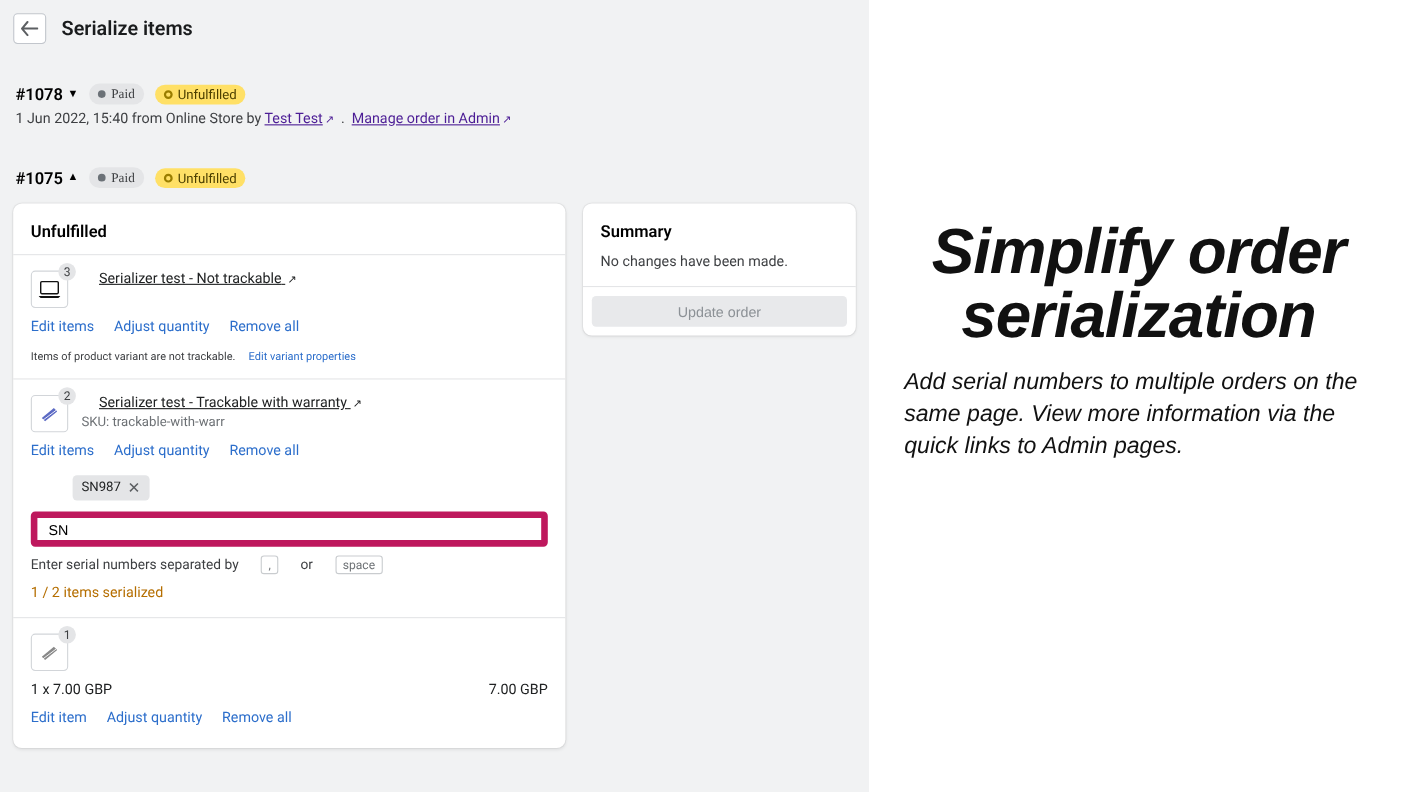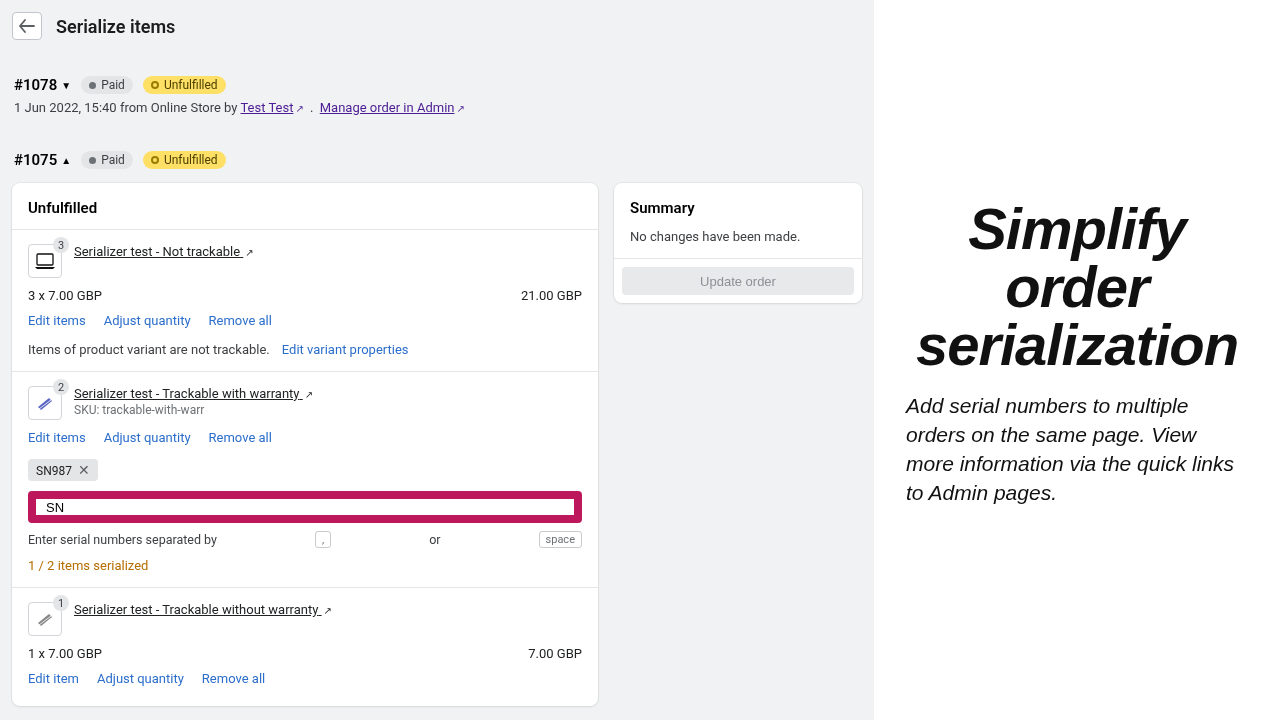--- a/index.html
+++ b/index.html
@@ -1,29 +1,29 @@
 <!DOCTYPE html>
 <html><head>
 <meta charset="utf-8">
 <style>
   * { box-sizing: border-box; margin: 0; padding: 0; }
   body { font-family: -apple-system, BlinkMacSystemFont, "Segoe UI", Roboto, Helvetica, Arial, sans-serif; background: #fff; width: 1280px; height: 720px; overflow: hidden; display: flex; }
-  .left-pane { width: 874px; height: 720px; background: #f1f2f3; padding: 12px; overflow: hidden; }
+  .left-pane { width: 790px; height: 720px; background: #f1f2f3; padding: 12px; overflow: hidden; }
   .right-pane { flex: 1; background: #fff; padding: 40px 32px; font-style: italic; }
 
   .header { display: flex; align-items: center; gap: 14px; margin-bottom: 16px; }
   .back-btn { width: 30px; height: 28px; border: 1px solid #c2c6cc; border-radius: 4px; background: #fff; display: flex; align-items: center; justify-content: center; cursor: pointer; }
   .page-title { font-size: 18px; font-weight: 600; color: #1a1c1d; }
 
   .order-block { margin: 0 2px 10px 2px; }
   .order-head { display: flex; align-items: center; gap: 10px; margin-top: 36px; }
   .order-num { font-weight: 600; font-size: 15px; display: inline-flex; align-items: center; gap: 4px; cursor: pointer; }
   .caret { font-size: 10px; }
   .badge { display: inline-flex; align-items: center; gap: 5px; font-size: 12px; padding: 2px 8px; border-radius: 10px; }
-  .badge-gray { background: #e4e5e7; color: #3d3f42; }
+  .badge-gray { background: #e4e5e7; color: #3d3f42; font-family: Liberation Serif, serif; }
   .badge-yellow { background: #ffe066; color: #4d4000; }
   .dot { width: 7px; height: 7px; border-radius: 50%; background: #6b7177; display: inline-block; }
   .ring { width: 8px; height: 8px; border: 2px solid #9a7d00; border-radius: 50%; display: inline-block; background: transparent; }
   .order-meta { font-size: 13px; color: #3d3f42; margin-top: 6px; }
   .link { color: #4c1d95; text-decoration: underline; cursor: pointer; }
   .link-icon { display: inline-block; margin-left: 2px; font-size: 10px; color: inherit; }
   .meta-dot { margin: 0 3px; }
 
   .content-row { display: flex; gap: 16px; margin-top: 14px; }
   .col-main { flex: 1; }
@@ -31,32 +31,32 @@
   .card { background: #fff; border-radius: 8px; box-shadow: 0 0 0 1px rgba(0,0,0,0.04), 0 1px 3px rgba(0,0,0,0.08); }
   .card-pad { padding: 16px; }
   .card-title { font-weight: 600; font-size: 15px; margin-bottom: 12px; }
 
   .line-item { padding: 14px 16px; border-top: 1px solid #e4e5e7; }
   .line-item:first-of-type { border-top: none; padding-top: 0; }
   .li-head { display: flex; align-items: flex-start; gap: 12px; }
   .thumb-wrap { position: relative; width: 34px; height: 34px; }
   .thumb { width: 34px; height: 34px; border: 1px solid #d2d5d9; border-radius: 4px; background: #fff; display: flex; align-items: center; justify-content: center; }
   .qty-bubble { position: absolute; top: -7px; right: -7px; min-width: 16px; height: 16px; padding: 0 4px; border-radius: 8px; background: #e4e5e7; font-size: 11px; display: flex; align-items: center; justify-content: center; color: #3d3f42; }
-  .li-title { font-size: 13px; font-weight: 400; }
+  .li-title { font-size: 13px; font-weight: 400; margin-left: 16px; }
   .li-title .link { color: #202223; font-weight: 400; }
   .li-sku { font-size: 12px; color: #6d7175; margin-top: 2px; }
   .li-row { display: flex; justify-content: space-between; margin-top: 10px; font-size: 13px; color: #202223; }
   .li-actions { margin-top: 10px; display: flex; gap: 18px; font-size: 13px; }
   .action-link { color: #2c6ecb; cursor: pointer; }
-  .note { font-size: 13px; color: #3d3f42; margin-top: 14px; display: flex; align-items: center; gap: 12px; }
-
-  .tag { display: inline-flex; align-items: flex-end; gap: 6px; background: #e4e5e7; border-radius: 4px; padding: 3px 8px; font-size: 12px; color: #202223; margin-top: 14px; }
+  .note { font-size: 10px; color: #3d3f42; margin-top: 14px; display: flex; align-items: center; gap: 12px; }
+
+  .tag { display: inline-flex; align-items: flex-start; gap: 6px; background: #e4e5e7; border-radius: 4px; padding: 3px 8px; font-size: 12px; color: #202223; margin-top: 14px; margin-left: 38px; }
   .tag-x { cursor: pointer; font-size: 14px; color: #5c5f62; }
-  .serial-input { width: 100%; margin-top: 10px; height: 32px; border: 8px solid #be185d; border-radius: 4px; padding: 0 10px; font-size: 13px; outline: none; }
-  .hint { font-size: 12.5px; color: #3d3f42; margin-top: 8px; display: flex; align-items: center; gap: 8px; justify-content: space-between; }
+  .serial-input { width: 100%; margin-top: 10px; height: 32px; border: 6px solid #be185d; border-radius: 4px; padding: 0 10px; font-size: 13px; outline: none; }
+  .hint { font-size: 12.5px; color: #3d3f42; margin-top: 8px; display: flex; align-items: center; gap: 20px; }
   .kbd { display: inline-block; border: 1px solid #c9cccf; border-radius: 3px; padding: 1px 6px; font-size: 11px; color: #6d7175; background: #fff; }
   .warn { color: #b56e00; font-size: 13px; margin-top: 10px; }
 
   .summary-text { font-size: 13px; color: #3d3f42; }
   .summary-footer { border-top: 1px solid #e4e5e7; padding: 8px; margin-top: 14px; }
   .update-btn { width: 100%; height: 28px; border: none; background: #e8e9eb; color: #8c9196; border-radius: 4px; font-size: 13px; cursor: not-allowed; }
 
   .promo-title { font-family: Arial, Helvetica, sans-serif; font-size: 58px; font-weight: bold; line-height: 1.0; letter-spacing: -1px; color: #111; text-align: center; margin-top: 160px; }
   .promo-sub { font-family: Arial, Helvetica, sans-serif; font-size: 21px; line-height: 1.38; color: #111; margin-top: 18px; }
 
@@ -126,24 +126,20 @@
               <div class="thumb">
                 <svg width="20" height="16" viewBox="0 0 20 16">
                     <rect x="2" y="1" width="16" height="11" rx="1" stroke="#111" stroke-width="1.3" fill="none"></rect>
                     <path d="M0 14 H20 L18 16 H2 Z" fill="#111"></path>
                   </svg>
               </div>
               <span class="qty-bubble">3</span>
             </div>
             <div class="li-title"><span class="link"><span>Serializer test - Not trackable</span> <span class="link-icon">↗</span></span></div>
           </div>
-          <div class="li-row">
-            <span>3 x 7.00 GBP</span>
-            <span>21.00 GBP</span>
-          </div>
           <div class="li-actions">
             <span class="action-link">Edit items</span>
             <span class="action-link">Adjust quantity</span>
             <span class="action-link">Remove all</span>
           </div>
           <div class="note">
             <span>Items of product variant are not trackable.</span>
             <span class="action-link">Edit variant properties</span>
           </div>
         </div>
@@ -189,21 +185,20 @@
           <div class="li-head">
             <div class="thumb-wrap">
               <div class="thumb">
                 <svg width="20" height="16" viewBox="0 0 20 16">
                     <path d="M3 12 L14 3 L17 6 L6 15 Z" fill="#888"></path>
                     <path d="M4 14 L16 5" stroke="#fff" stroke-width="0.8"></path>
                   </svg>
               </div>
               <span class="qty-bubble">1</span>
             </div>
-            <div class="li-title"><span class="link"><span>Serializer test - Trackable without warranty</span> <span class="link-icon">↗</span></span></div>
           </div>
           <div class="li-row">
             <span>1 x 7.00 GBP</span>
             <span>7.00 GBP</span>
           </div>
           <div class="li-actions">
             <span class="action-link">Edit item</span>
             <span class="action-link">Adjust quantity</span>
             <span class="action-link">Remove all</span>
           </div>

